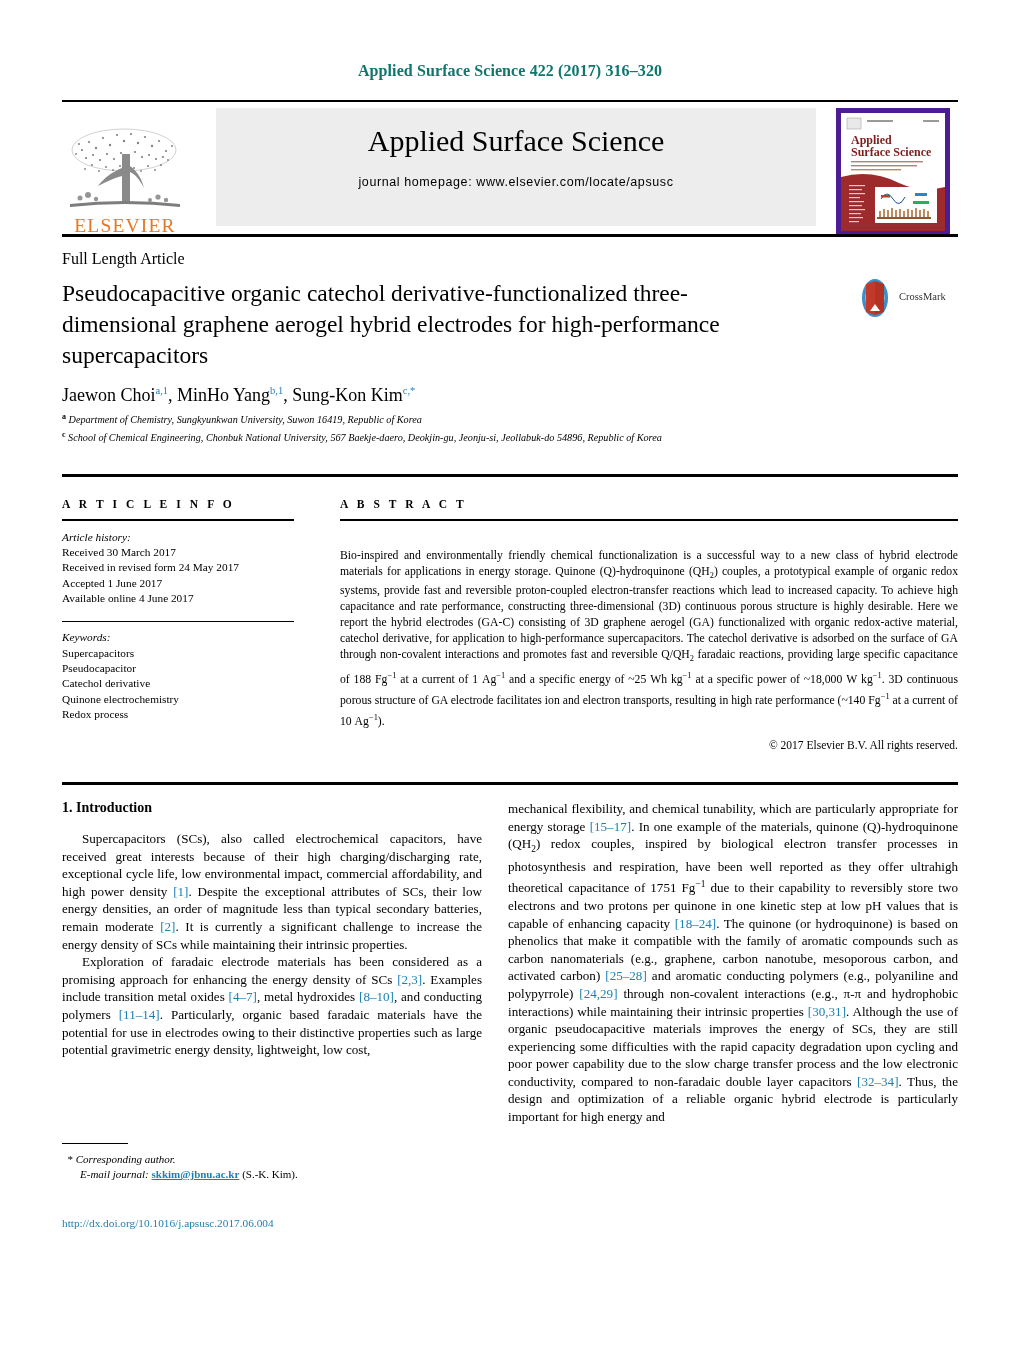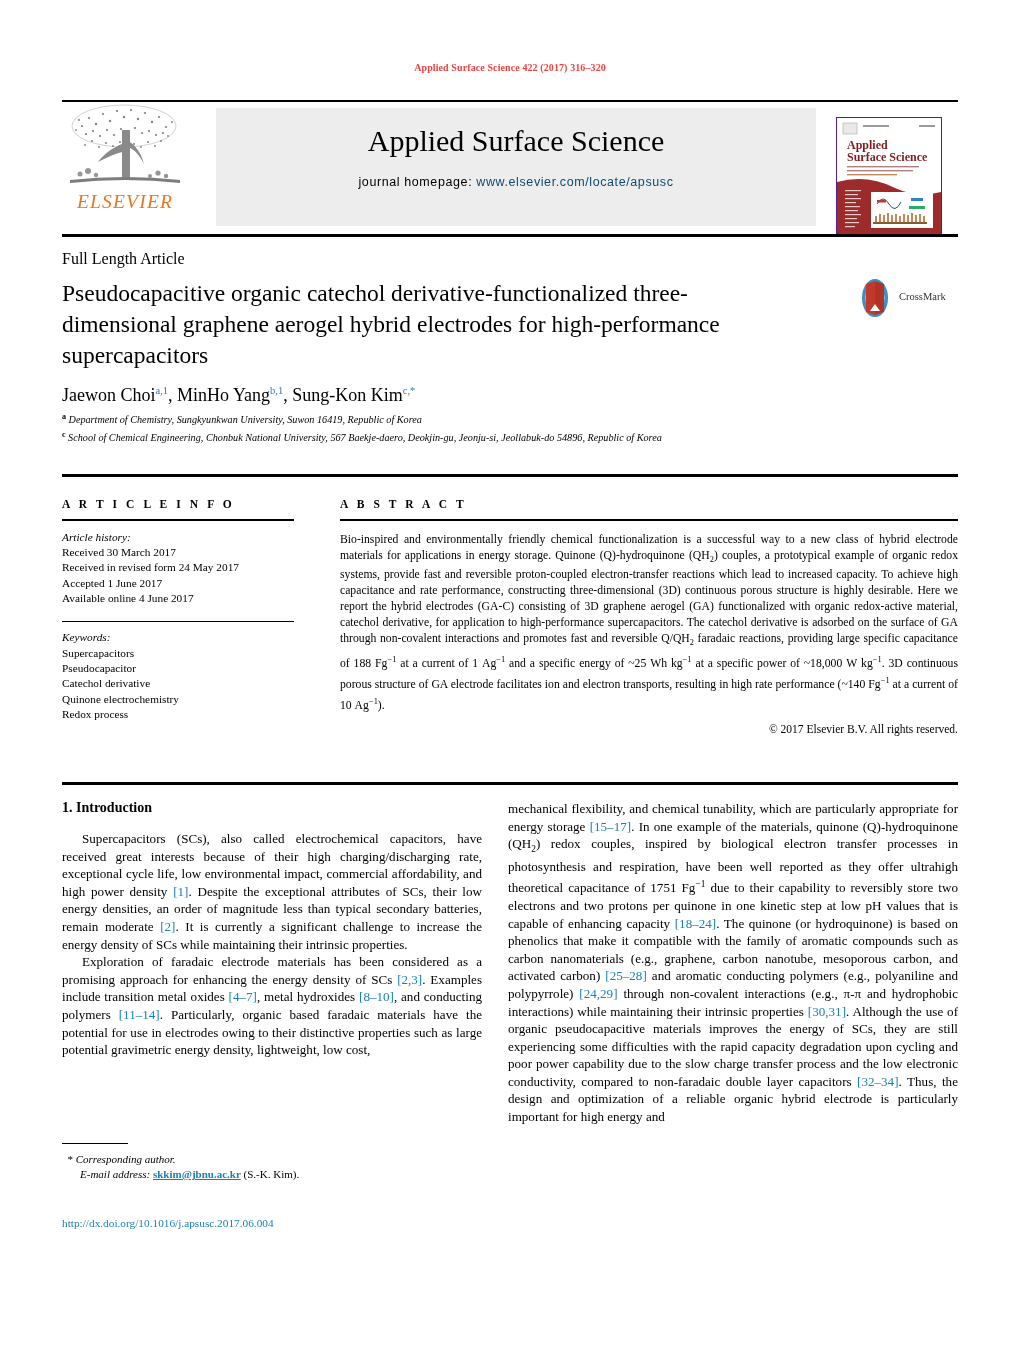--- a/index.html
+++ b/index.html
@@ -22,23 +22,23 @@
     background: #fff;
   }
 
   
   .running-head {
     position: absolute;
     top: 62px;
     left: 0;
     width: 1020px;
     text-align: center;
-    font-size: 10px;
+    font-size: 16px;
     font-weight: bold;
-    color: #ef4444;
+    color: #0f766e;
     letter-spacing: 0.1px;
   }
 
   
   .masthead {
     position: absolute;
     top: 100px;
     left: 62px;
     width: 896px;
     height: 128px;
@@ -46,25 +46,24 @@
   .masthead-rule-top {
     position: absolute;
     top: 0;
     left: 0;
     width: 896px;
     height: 2px;
     background: #000;
   }
   .elsevier-block {
     position: absolute;
-    top: 0;
+    top: 24px;
     left: 0;
     width: 126px;
     height: 118px;
-    font-style: italic;
   }
   .tree-svg { display:block; }
   .elsevier-word {
     font-family: "Liberation Serif", serif;
     font-size: 19.5px;
     color: #e87722;
     letter-spacing: 1.2px;
     text-align: center;
     margin-top: -1px;
   }
@@ -91,28 +90,28 @@
     margin-top: 16px;
     font-family: "Liberation Serif", serif;
   }
   .homepage-line {
     text-align: center;
     font-size: 12.5px;
     margin-top: 17px;
     font-family: "Liberation Sans", sans-serif;
     letter-spacing: 0.6px;
   }
-  .homepage-line .url { color: #0c4a6e; }
+  .homepage-line .url { color: #000000; }
   .cover-thumb {
     position: absolute;
-    top: 17px;
+    top: 8px;
     left: 774px;
     width: 104px;
     height: 118px;
-    border: 1px solid #4c1d95;
+    border: 5px solid #4c1d95;
     background: #1d4ed8;
     overflow: hidden;
   }
   .masthead-rule-bottom {
     position: absolute;
     top: 134px;
     left: 0;
     width: 896px;
     height: 2.5px;
     background: #000;
@@ -220,21 +219,21 @@
     margin-top: 14px;
   }
   .keywords {
     margin-top: 8px;
     font-size: 11.3px;
     line-height: 15.4px;
     font-family: "Liberation Serif", serif;
   }
   .keywords .lbl { font-style: italic; }
   .abstract-body {
-    margin-top: 11px;
+    margin-top: 27px;
     font-size: 11.7px;
     line-height: 16.1px;
     text-align: justify;
     font-family: "Liberation Serif", serif;
   }
   .copyright {
     margin-top: 9px;
     font-size: 11.5px;
     text-align: right;
     font-family: "Liberation Serif", serif;
@@ -562,21 +561,21 @@
     </p>
   </div>
 
   <div class="foot-rule"></div>
   <div class="footnotes">
     <div>
       &nbsp;&nbsp;<span>*</span>
       <span class="em">Corresponding author.</span>
     </div>
     <div style="padding-left:18px">
-      <span class="em">E-mail address:</span>
+      <span class="em">E-mail journal:</span>
       <a class="mail" href="#">skkim@jbnu.ac.kr</a>
       <span>(S.-K. Kim).</span>
     </div>
   </div>
 
   <div class="footer">
     <div class="doi">http://dx.doi.org/10.1016/j.apsusc.2017.06.004</div>
   </div>
 
 </div>

